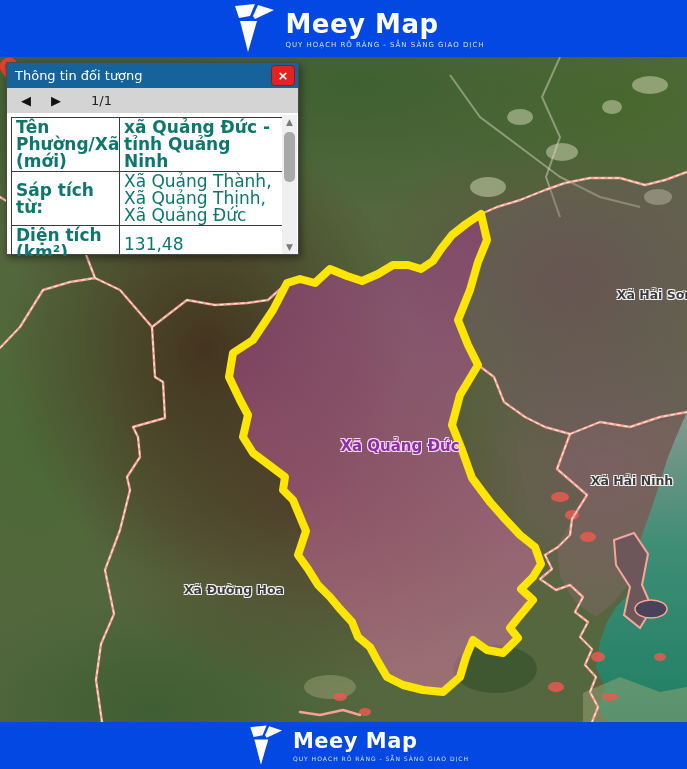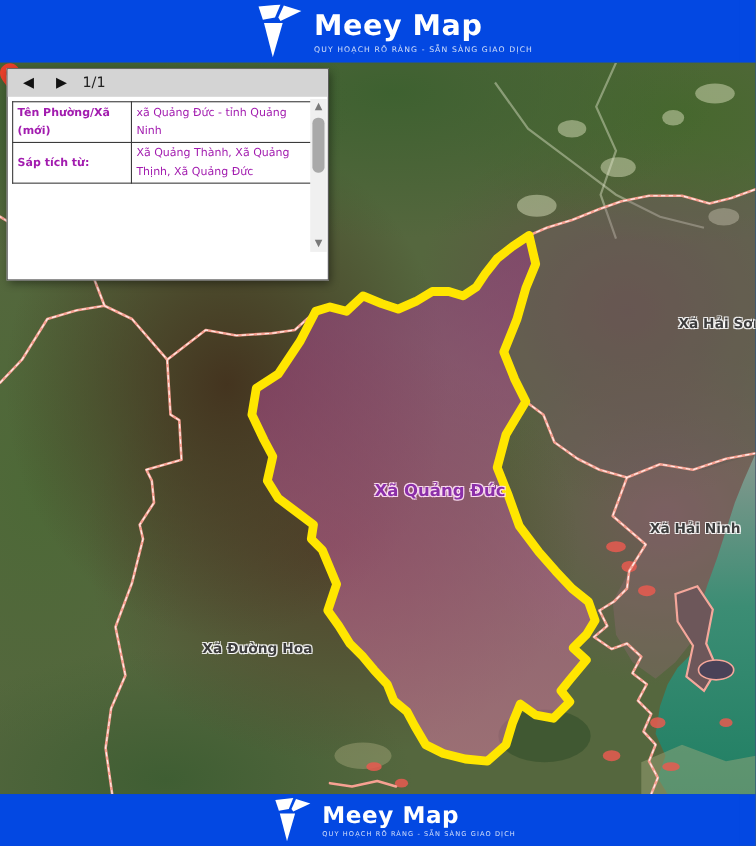--- a/index.html
+++ b/index.html
@@ -48,27 +48,27 @@
   .popup { position:absolute; left:6px; top:5px; width:293px; height:193px; background:#ffffff;
     border:1px solid #4a4a4a; box-shadow:2px 3px 8px rgba(0,0,0,.45); }
   .popup-title { height:25px; background:#15639a; color:#ffffff; display:flex; align-items:center;
     padding-left:8px; font-size:13px; position:relative; }
   .popup-close { position:absolute; right:3px; top:2px; width:24px; height:21px; background:#e02424;
     border:1px solid #9e1414; border-radius:4px; color:#ffffff; font-size:13px; font-weight:bold;
     display:flex; align-items:center; justify-content:center; cursor:pointer; line-height:1; }
   .popup-nav { height:25px; background:#d4d4d4; display:flex; align-items:center; font-size:13px; color:#222222; }
   .nav-arrow { width:30px; text-align:center; font-size:13px; color:#111111; cursor:pointer; }
   .nav-arrow.prev { margin-left:4px; }
-  .popup-pager { margin-left:4px; }
+  .popup-pager { margin-left:20px; }
   .popup-body { position:relative; height:143px; overflow:hidden; }
   .popup-table { border-collapse:collapse; margin:4px 0 0 4px; width:274px; table-layout:fixed;
-    color:#a21caf; font-size:10px; line-height:17px; }
+    color:#0f766e; font-size:17px; line-height:17px; }
   .popup-table td { border:1.5px solid #3c3c3c; padding:1px 4px; vertical-align:middle; }
   .popup-table td.lbl { width:108px; font-weight:bold; }
-  .popup-table tr.r1 td.val { font-weight:normal; }
+  .popup-table tr.r1 td.val { font-weight:bold; }
   .scrollbar { position:absolute; right:1px; top:2px; width:15px; height:139px; background:#f0f0f0; }
   .sb-arrow { position:absolute; left:0; width:15px; height:14px; text-align:center; font-size:9px;
     color:#7a7a7a; line-height:14px; cursor:pointer; }
   .sb-arrow.up { top:0; } .sb-arrow.down { bottom:0; }
   .sb-thumb { position:absolute; left:2px; top:17px; width:11px; height:50px; background:#a9a9a9; border-radius:5px; }
 
   .logo-svg { display:block; }
 </style>
 </head>
 <body>
@@ -169,36 +169,44 @@
   <div class="map-label" style="left:222px; top:532px;padding-left:24px;">Xã Đường Hoa</div>
   <div class="map-label hl" style="left:400px; top:389px;">Xã Quảng Đức</div>
 
   <svg class="pin" viewBox="0 0 20 30">
     <path d="M10 0C4.5 0 0 4.5 0 10c0 6.5 8 13 9.3 16.5L10 29l0.7-2.5C12 23 20 16.5 20 10 20 4.5 15.5 0 10 0z" fill="#e8402a"></path>
     <circle cx="10" cy="9.5" r="4" fill="#9e150c"></circle>
     <rect x="9.4" y="24" width="1.2" height="6" fill="#9e150c"></rect>
   </svg>
 
   <div class="popup">
+    <div class="popup-title">
+      <span>Thông tin đối tượng</span>
+      <span class="popup-close">×</span>
+    </div>
     <div class="popup-nav">
       <span class="nav-arrow prev">◀</span>
       <span class="nav-arrow next">▶</span>
       <span class="popup-pager">1/1</span>
     </div>
     <div class="popup-body">
       <table class="popup-table">
         <tbody>
           <tr class="r1">
             <td class="lbl">Tên Phường/Xã (mới)</td>
             <td class="val">xã Quảng Đức - tỉnh Quảng Ninh</td>
           </tr>
           <tr>
             <td class="lbl">Sáp tích từ:</td>
             <td class="val">Xã Quảng Thành, Xã Quảng Thịnh, Xã Quảng Đức</td>
           </tr>
+          <tr>
+            <td class="lbl">Diện tích (km²)</td>
+            <td class="val">131,48</td>
+          </tr>
 
         </tbody>
       </table>
       <div class="scrollbar">
         <div class="sb-arrow up">▲</div>
         <div class="sb-thumb"></div>
         <div class="sb-arrow down">▼</div>
       </div>
     </div>
   </div>

